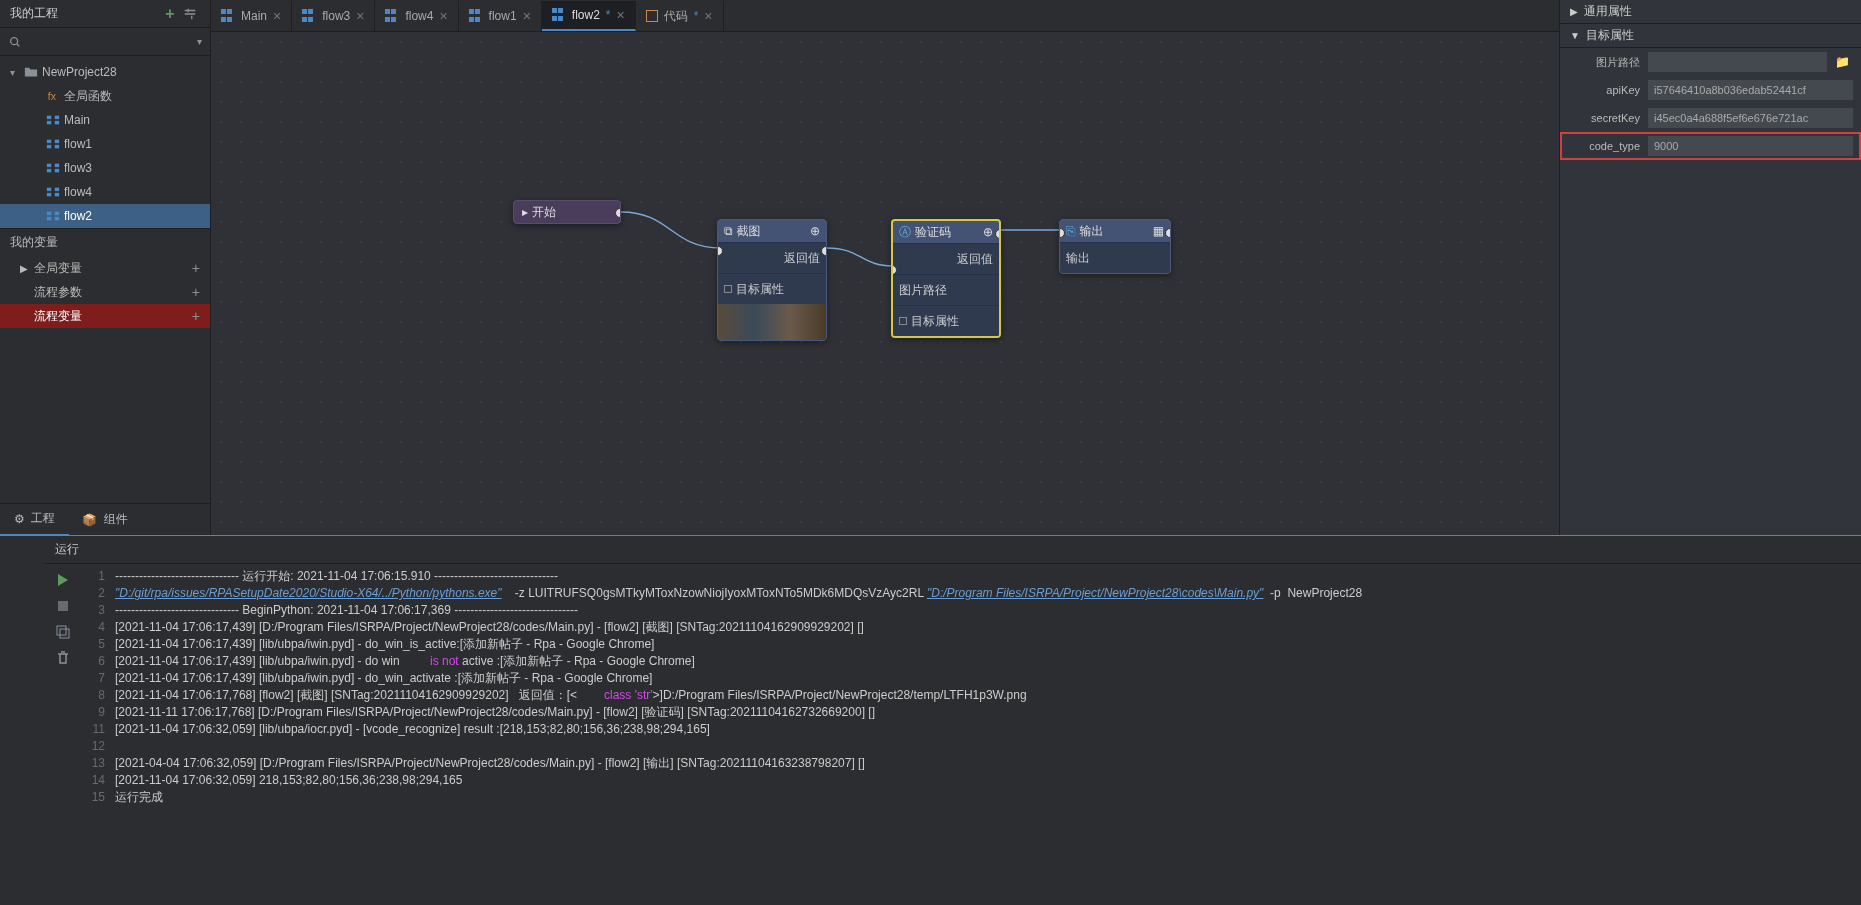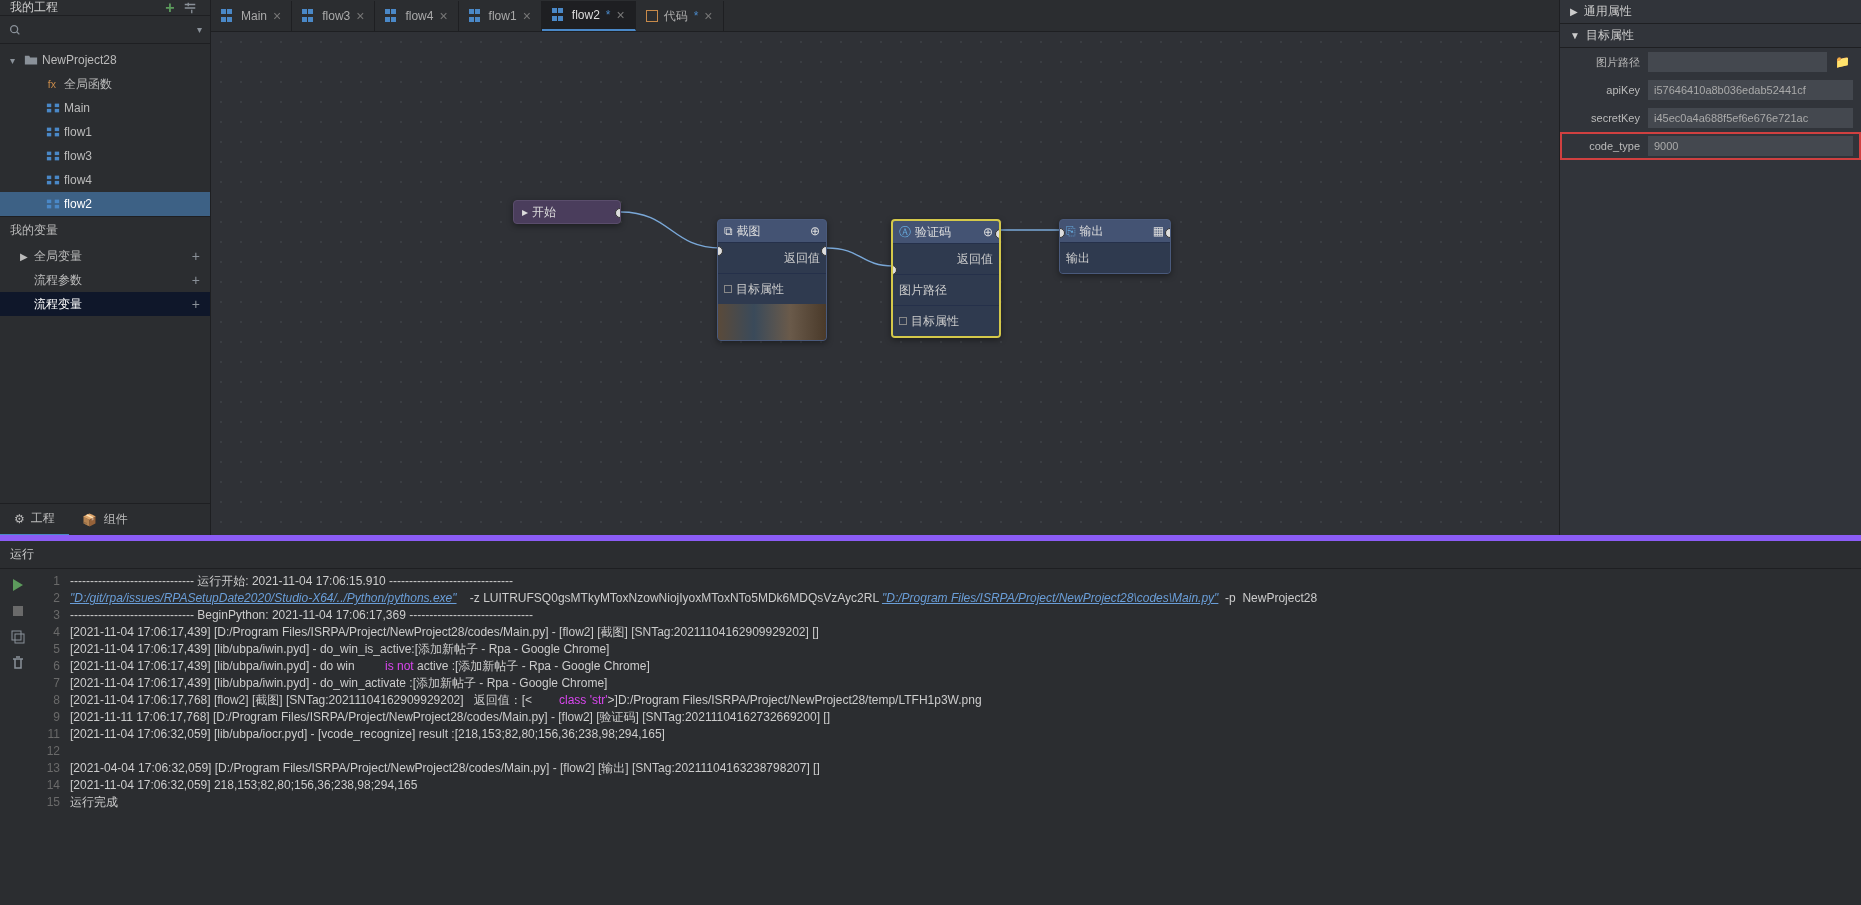--- a/index.html
+++ b/index.html
@@ -1,34 +1,34 @@
 <!DOCTYPE html>
 <html><head>
 <meta charset="utf-8">
 <style>
 * { margin:0; padding:0; box-sizing:border-box; font-family:"Microsoft YaHei",Arial,sans-serif; font-size:12px; }
 body { background:#2b2d30; color:#bbb; width:1861px; height:905px; overflow:hidden; display:flex; flex-direction:column; }
 .workspace { flex:1; display:flex; min-height:0; }
 .left-panel { width:211px; background:#2b2d30; border-right:1px solid #1e1f22; display:flex; flex-direction:column; }
-.panel-header { height:16px; display:flex; align-items:center; padding:0 10px; background:#2b2d30; border-bottom:1px solid #1e1f22; }
+.panel-header { height:28px; display:flex; align-items:center; padding:0 10px; background:#2b2d30; border-bottom:1px solid #1e1f22; }
 .panel-header-title { color:#ccc; flex:1; }
 .icon-btn { width:20px; height:20px; display:flex; align-items:center; justify-content:center; color:#8a9199; cursor:pointer; }
 .icon-btn.g { color:#5c9b5c; font-size:16px; font-weight:bold; }
 .search-row { height:28px; display:flex; align-items:center; padding:0 8px; border-bottom:1px solid #1e1f22; }
 .search-row svg { width:14px; height:14px; fill:#8a9199; }
 .search-row .spacer { flex:1; }
 .tree { padding-top:4px; }
 .tree-item { height:24px; display:flex; align-items:center; padding-left:10px; color:#bbb; cursor:pointer; }
 .tree-item.indent2 { padding-left:46px; }
 .tree-item.sel { background:#3d6185; color:#fff; }
 .tree-caret { width:14px; font-size:10px; color:#8a9199; }
 .tree-ico { width:18px; display:flex; }
 .sec-header { height:28px; display:flex; align-items:center; padding:0 10px; background:#2b2d30; border-top:1px solid #1e1f22; color:#bbb; }
 .var-row { height:24px; display:flex; align-items:center; padding:0 10px 0 20px; color:#bbb; }
-.var-row.sel { background:#0f172a; color:#fff; }
+.var-row.sel { background:#7f1d1d; color:#fff; }
 .var-row .plus { margin-left:auto; color:#8a9199; font-size:14px; }
 .var-row .caret { width:14px; font-size:10px; }
 .left-tabs { height:32px; display:flex; align-items:center; border-top:1px solid #1e1f22; margin-top:auto; }
 .left-tab { padding:0 14px; height:32px; display:flex; align-items:center; gap:6px; color:#bbb; cursor:pointer; }
 .left-tab.act { border-bottom:2px solid #4a88c7; }
 .center { flex:1; display:flex; flex-direction:column; min-width:0; }
 .tabbar { height:32px; display:flex; align-items:flex-end; background:#2b2d30; border-bottom:1px solid #1e1f22; }
 .tab { height:30px; padding:0 10px; display:flex; align-items:center; gap:6px; color:#aaa; cursor:pointer; border-right:1px solid #1e1f22; }
 .tab.act { background:#1e1f22; border-bottom:2px solid #4a88c7; color:#ddd; }
 .tab .cl { color:#777; font-size:14px; }
@@ -51,21 +51,21 @@
 .link { position:absolute; stroke:#7aa8d8; stroke-width:1.5; fill:none; }
 .thumb { height:36px; background:linear-gradient(90deg,#5a4a3a,#3a4a5a,#6a5a4a,#4a3a2a); }
 .right-panel { width:302px; background:#31343a; border-left:1px solid #1e1f22; display:flex; flex-direction:column; }
 .rp-hdr { height:24px; display:flex; align-items:center; padding:0 10px; gap:6px; color:#ccc; border-bottom:1px solid #1e1f22; }
 .rp-hdr .tri { font-size:10px; }
 .prop-row { height:28px; display:flex; align-items:center; padding:0 8px; gap:8px; }
 .prop-label { width:72px; text-align:right; color:#bbb; font-size:11px; }
 .prop-val { flex:1; height:20px; background:#44484f; border:none; padding:0 6px; color:#aaa; font-size:11px; }
 .prop-row.hl { outline:2px solid #d04040; outline-offset:-2px; }
 .folder-btn { width:18px; color:#999; }
-.bottom { height:370px; border-top:6px solid #8b5cf6; display:flex; flex-direction:column; background:#2b2d30; }
+.bottom { height:370px; border-top:1px solid #8b5cf6; display:flex; flex-direction:column; background:#2b2d30;padding-left:45px; }
 .run-hdr { height:28px; display:flex; align-items:center; padding:0 10px; color:#ccc; border-bottom:1px solid #1e1f22; }
 .console-wrap { flex:1; display:flex; }
 .gutter-btns { width:36px; display:flex; flex-direction:column; align-items:center; padding-top:8px; gap:10px; }
 .gutter-btns div { width:16px; height:16px; cursor:pointer; }
 .console { flex:1; overflow:auto; padding:4px 0; font-family:Consolas,monospace; }
 .cl-row { display:flex; white-space:pre; line-height:17px; }
 .ln { width:34px; text-align:right; padding-right:10px; color:#6a6a6a; }
 .ltxt { color:#ccc; }
 .ltxt .red { color:#d946ef;margin-left:27px; }
 .ltxt .lnk { color:#6a9ed8; text-decoration:underline; font-style:italic; }

